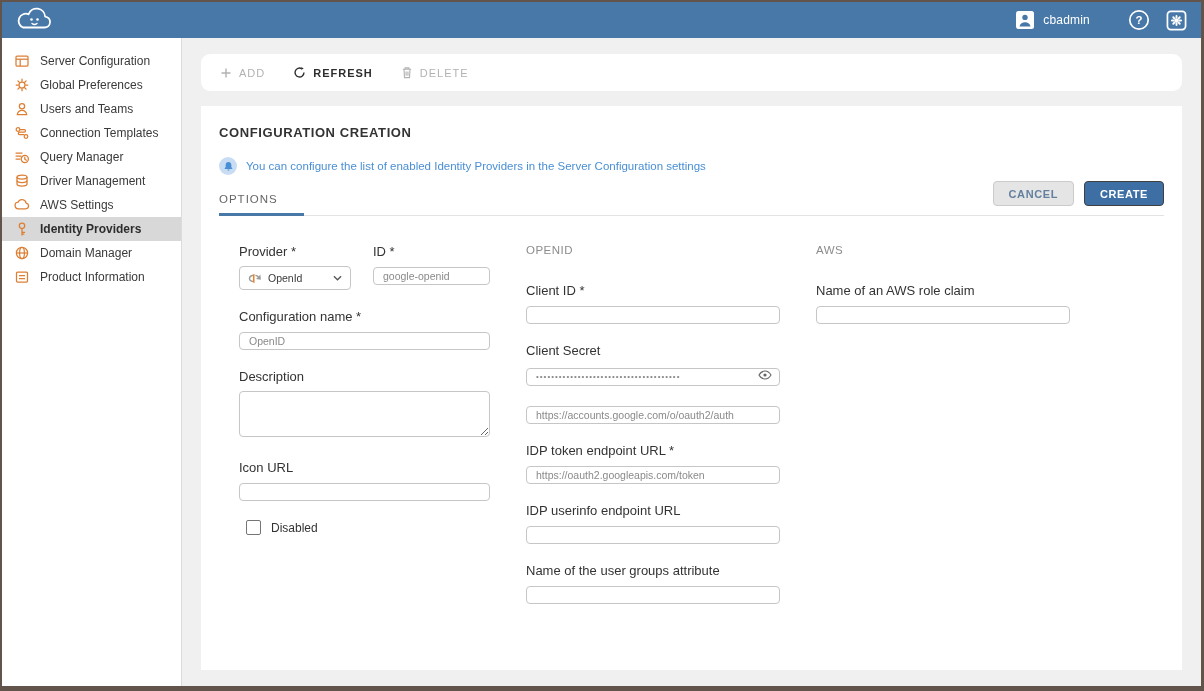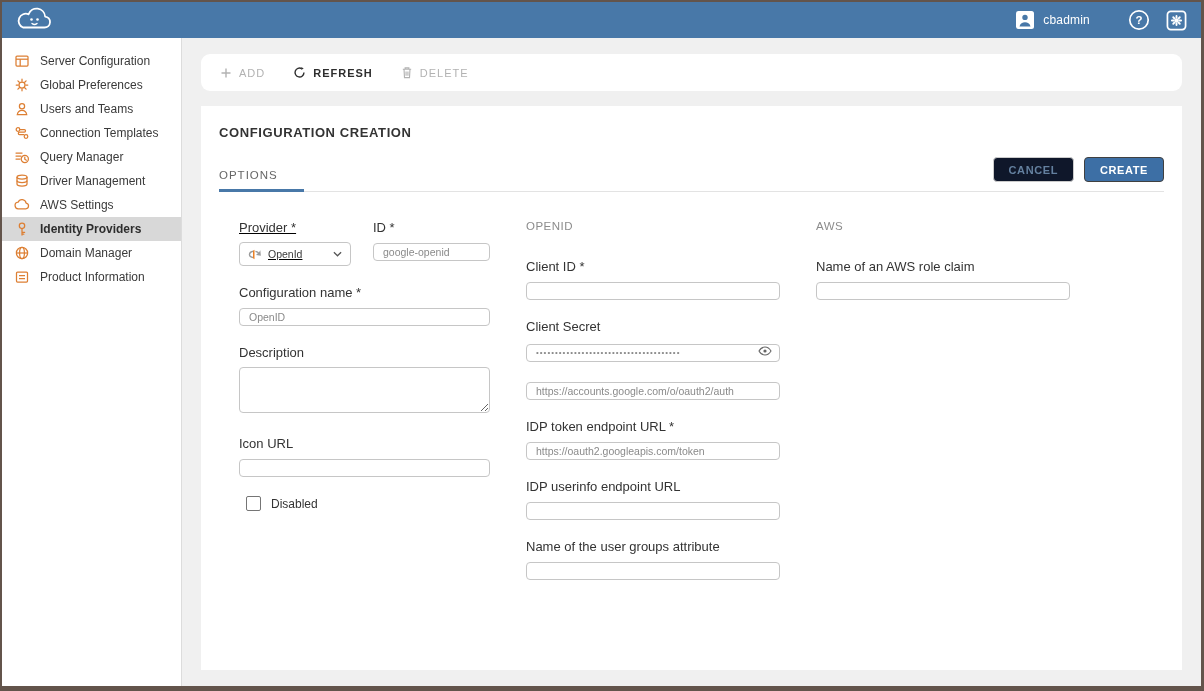--- a/index.html
+++ b/index.html
@@ -56,41 +56,41 @@
   .info-row { display: flex; align-items: center; gap: 9px; margin-bottom: 6px; }
   .bell-circle { width: 18px; height: 18px; border-radius: 50%; background: #c8ddf3; display: flex; align-items: center; justify-content: center; flex: none; }
   .info-text { font-size: 11.5px; color: #4a8fd4; }
   .tab-row { display: flex; justify-content: space-between; align-items: flex-end; border-bottom: 1px solid #e3e3e3; flex: none; }
   .tab {
     font-size: 11.5px; color: #666; letter-spacing: 1px; cursor: pointer;
     padding: 10px 26px 8px 0; border-bottom: 3px solid #4878a8; margin-bottom: -1px;
   }
   .dlg-buttons { display: flex; gap: 10px; margin-bottom: 9px; }
   .btn { height: 25px; padding: 0 15px; border-radius: 4px; font-size: 11px; font-weight: 700; letter-spacing: .6px; cursor: pointer; font-family: inherit; }
-  .btn-cancel { background: #0f172a; border: 1px solid #cbcbcb; color: #64809f; }
+  .btn-cancel { background: #e5e5e5; border: 1px solid #cbcbcb; color: #64809f; }
   .btn-create { background: #3d6fa5; border: 1px solid #404040; color: #fff; }
   
   .form-area { flex: 1; padding: 28px 0 0 20px; display: flex; gap: 36px; overflow: hidden; }
   .col1 { width: 251px; flex: none; }
   .col2 { width: 254px; flex: none; }
   .col3 { width: 254px; flex: none; }
   .fgroup { margin-bottom: 19px; }
   .flabel { font-size: 13px; font-weight: 500; color: #333; margin-bottom: 7px; }
   .sect-head { font-size: 11.5px; color: #8c8c8c; letter-spacing: .5px; margin-bottom: 27px; }
   .tinput {
     width: 100%; height: 18px; border: 1px solid #c6c6c6; border-radius: 4px;
     font-size: 10.5px; color: #8a8a8a; padding: 0 9px; background: #fff;
     font-family: inherit; outline: none;
   }
   .tarea {
     width: 100%; height: 46px; border: 1px solid #c6c6c6; border-radius: 4px;
     font-size: 10.5px; color: #555; padding: 4px 9px; resize: both; outline: none; font-family: inherit;
   }
   .prov-row { display: flex; gap: 22px; margin-bottom: 19px; }
-  .prov-box { width: 112px; flex: none; text-decoration: underline; }
+  .prov-box { width: 112px; flex: none; }
   .id-box { flex: 1; }
   .select {
     height: 24px; border: 1px solid #c6c6c6; border-radius: 4px; background: #fff;
     display: flex; align-items: center; gap: 7px; padding: 0 8px; cursor: pointer;
   }
   .select .sel-text { font-size: 10.5px; color: #3a3a3a; flex: 1; }
   .pw-wrap { position: relative; }
   .pw-wrap .tinput { padding-right: 28px; font-size: 8px; letter-spacing: 1px; }
   .eye-btn { position: absolute; right: 8px; top: 50%; transform: translateY(-50%); cursor: pointer; display: flex; }
   .chk-row { display: flex; align-items: center; gap: 10px; padding-left: 7px; margin-top: 12px; cursor: pointer; }
@@ -237,20 +237,29 @@
             <path d="M1.5 3.5h9M4 3.5V2h4v1.5M2.8 3.5l.5 9h5.4l.5-9"></path>
             <path d="M5 6v4.5M7 6v4.5"></path>
           </svg>
           <span>DELETE</span>
         </div>
       </div>
 
     <div class="card">
       <div class="card-title">CONFIGURATION CREATION</div>
 
+      <div class="info-row">
+        <span class="bell-circle">
+          <svg width="11" height="11" viewBox="0 0 12 12" fill="#4a8fd4">
+            <path d="M6 1.2c-1.9 0-3.1 1.4-3.1 3.2v2.2L1.8 8.2v.6h8.4v-.6L9.1 6.6V4.4C9.1 2.6 7.9 1.2 6 1.2z"></path>
+            <path d="M4.8 9.4a1.2 1.2 0 0 0 2.4 0z"></path>
+          </svg>
+        </span>
+        <span class="info-text">You can configure the list of enabled Identity Providers in the Server Configuration settings</span>
+      </div>
 
       <div class="tab-row">
         <div class="tab">OPTIONS</div>
         <div class="dlg-buttons">
           <button class="btn btn-cancel">CANCEL</button>
           <button class="btn btn-create">CREATE</button>
         </div>
       </div>
 
       <div class="form-area">

